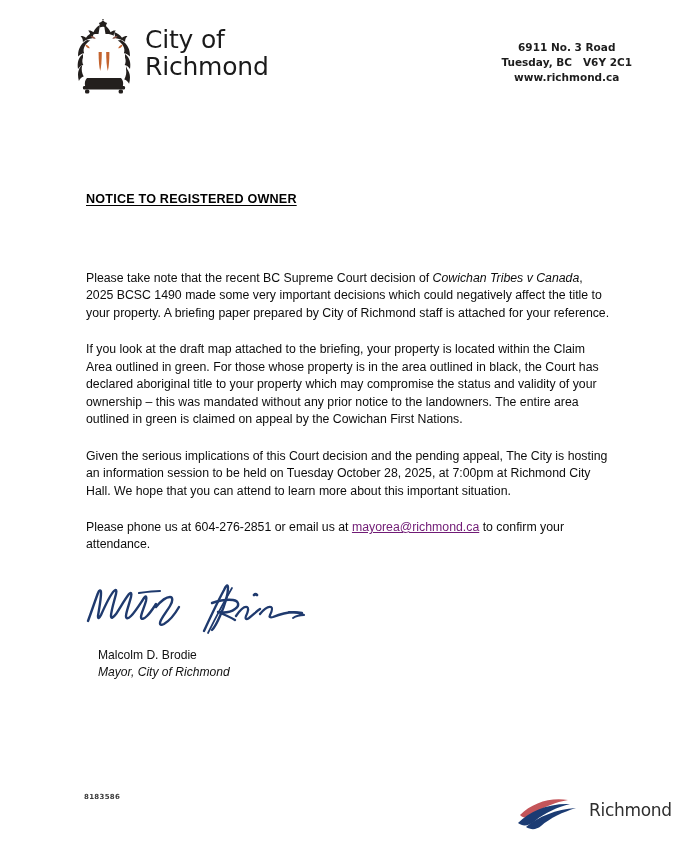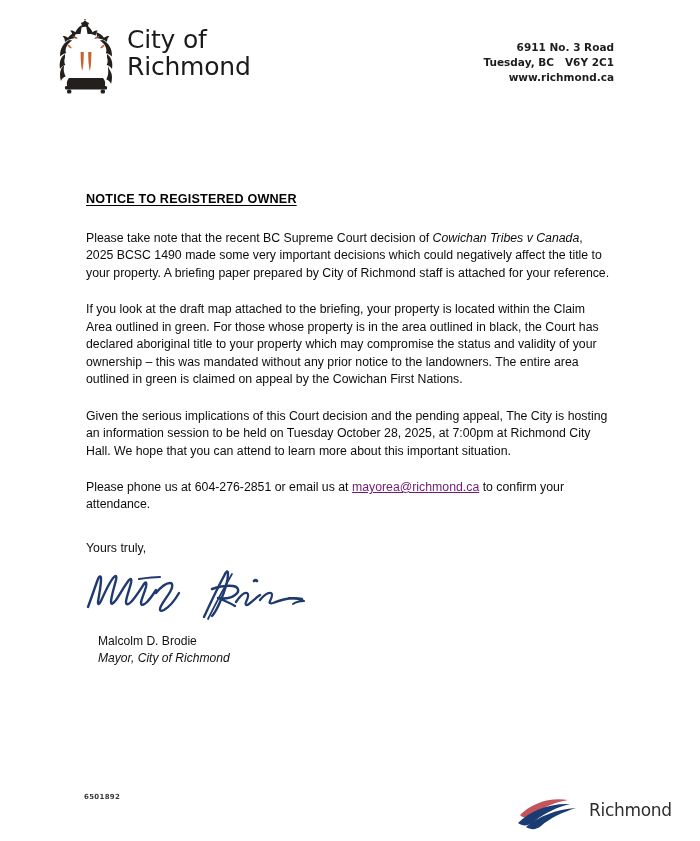--- a/index.html
+++ b/index.html
@@ -18,21 +18,21 @@
 
   .page {
     position: absolute;
     inset: 0;
     background: #ffffff;
   }
 
   
   .letterhead {
     position: absolute;
-    left: 0;
+    left: 18px;
     top: 0;
     width: 644px;
     height: 110px;
   }
 
   .brand {
     position: absolute;
     left: 55px;
     top: 16px;
     display: flex;
@@ -55,21 +55,21 @@
     letter-spacing: -0.2px;
     padding-bottom: 4px;
   }
   .wordmark .l1 { display: block; }
   .wordmark .l2 { display: block; }
 
   .address {
     position: absolute;
     right: 30px;
     top: 40px;
-    text-align: right;
+    text-align: center;
     font-family: "DejaVu Sans", sans-serif;
     font-size: 10.5px;
     line-height: 1.42;
     color: #1d1d1d;
     font-weight: 600;
   }
   .address span { display: block; white-space: pre; }
 
   
   .content {
@@ -78,21 +78,21 @@
     top: 192px;
     width: 524px;
   }
 
   .notice-title {
     font-size: 12.6px;
     font-weight: bold;
     letter-spacing: 0.2px;
     text-decoration: underline;
     text-underline-offset: 2px;
-    margin: 0 0 24px 0;
+    margin: 0 0 64px 0;
     color: #000;
   }
 
   .para {
     font-size: 12.3px;
     line-height: 1.42;
     margin: 0 0 19px 0;
     color: #0d0d0d;
     text-align: left;
   }
@@ -214,21 +214,20 @@
     <div class="notice-title">NOTICE TO REGISTERED OWNER</div>
 
     <p class="para"><span>Please take note that the recent BC Supreme Court decision of </span><em>Cowichan Tribes v Canada</em><span>, 2025 BCSC 1490 made some very important decisions which could negatively affect the title to your property. A briefing paper prepared by City of Richmond staff is attached for your reference.</span></p>
 
     <p class="para">If you look at the draft map attached to the briefing, your property is located within the Claim Area outlined in green.  For those whose property is in the area outlined in black, the Court has declared aboriginal title to your property which may compromise the status and validity of your ownership – this was mandated without any prior notice to the landowners. The entire area outlined in green is claimed on appeal by the Cowichan First Nations.</p>
 
     <p class="para">Given the serious implications of this Court decision and the pending appeal, The City is hosting an information session to be held on Tuesday October 28, 2025, at 7:00pm at Richmond City Hall. We hope that you can attend to learn more about this important situation.</p>
 
     <p class="para"><span>Please phone us at 604-276-2851 or email us at </span><a class="email-link" href="#">mayorea@richmond.ca</a><span> to confirm your attendance.</span></p>
 
-    <p class="closing">Yours truly,</p>
 
     <div class="sig-area">
       <svg class="sig-svg" width="230" height="62" viewBox="0 0 230 62">
         <g fill="none" stroke="#1f3a6e" stroke-linecap="round" stroke-linejoin="round">
           <path d="M4 48 C7 40 11 28 14 20 C15 17 17 16 17 20 C17 27 15 36 14 43 C14 46 15 46 17 42 C21 33 26 22 30 18 C32 16 33 17 32 21 C30 29 27 38 27 43 C27 46 29 45 32 41 C36 35 41 26 45 21 C47 19 48 20 47 24 C45 32 42 39 42 43 C42 46 44 46 47 43 C51 39 56 31 60 25 C62 22 63 24 62 28 C60 35 57 41 57 44 C57 47 60 46 63 43 C67 39 70 34 72 31" stroke-width="2.4"></path>
           <path d="M55 20 C62 19 70 18 76 18" stroke-width="2.1"></path>
           <path d="M72 34 C77 28 82 24 86 24 C89 24 89 28 86 33 C83 38 79 43 77 47 C75 51 76 53 80 51 C85 48 91 41 95 34" stroke-width="2.4"></path>
           <path d="M120 58 C126 45 134 28 140 17 C142 12 144 11 144 15 C144 22 140 34 136 43 C133 50 130 55 128 57" stroke-width="2.4"></path>
           <path d="M128 30 C134 28 142 26 149 27 C155 28 156 33 151 36 C147 39 140 40 134 39 C139 41 146 44 151 47" stroke-width="2.4"></path>
           <path d="M152 43 C156 37 160 33 163 34 C165 35 164 39 162 43 C161 46 162 47 165 45 C169 42 173 38 176 36" stroke-width="2.3"></path>
@@ -239,21 +238,21 @@
         </g>
       </svg>
     </div>
 
     <p class="signer">
       <span class="name">Malcolm D. Brodie</span>
       <span class="title">Mayor, City of Richmond</span>
     </p>
   </div>
 
-  <div class="doc-code">6501892</div>
+  <div class="doc-code">8183586</div>
 
   <div class="footer-logo">
     <svg class="mark" width="80" height="42" viewBox="0 0 80 42">
       <path d="M4 24 C16 12 34 6 52 9 C40 11 27 16 18 23 C13 27 8 28 4 24 Z" fill="#c4555a"></path>
       <path d="M2 32 C14 20 33 12 54 13 C42 16 28 22 19 30 C13 35 7 36 2 32 Z" fill="#1b3b73"></path>
       <path d="M10 36 C22 26 40 18 60 17 C47 21 34 27 25 35 C20 39 15 39 10 36 Z" fill="#1b3b73"></path>
     </svg>
     <div class="label">Richmond</div>
   </div>
 

